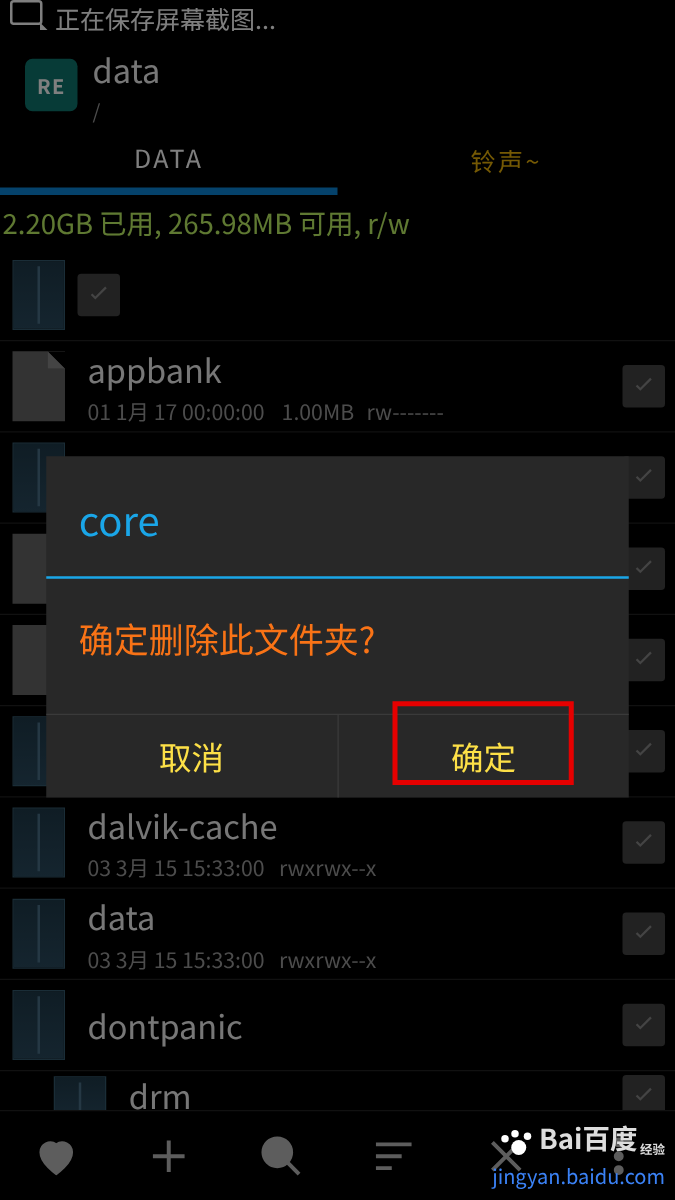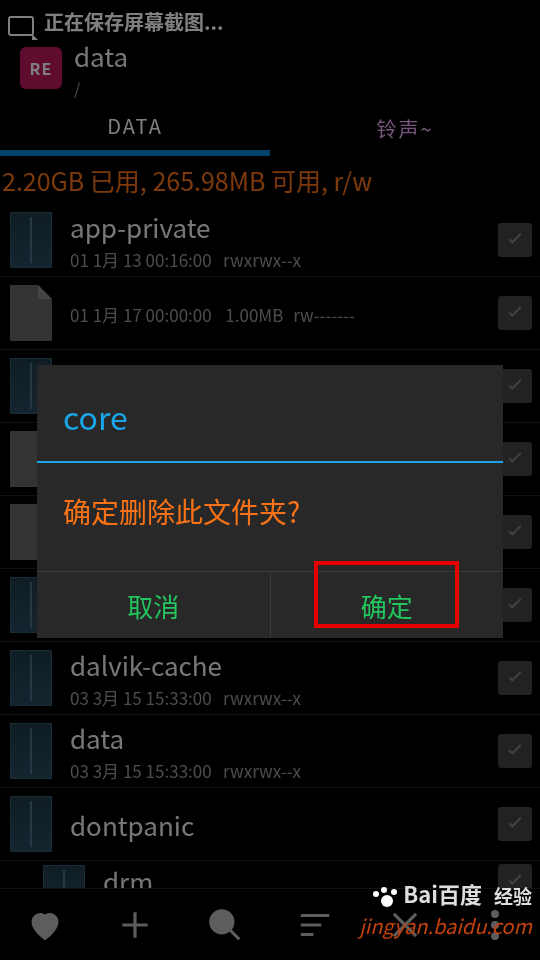--- a/index.html
+++ b/index.html
@@ -1,30 +1,30 @@
 <!DOCTYPE html>
 <html><head>
   <meta charset="utf-8">
   <style>
     * { margin:0; padding:0; box-sizing:border-box; }
     body { width:540px; height:960px; background:#000; font-family:"Noto Sans CJK SC","Microsoft YaHei",sans-serif; color:#fff; position:relative; overflow:hidden; }
-    .status-bar { height:36px; display:flex; align-items:flex-end; padding:0 8px;font-weight:bold; }
+    .status-bar { height:36px; display:flex; align-items:flex-start; padding:0 8px; }
     .status-icon { width:26px; height:20px; border:2px solid #fff; border-radius:3px; position:relative; margin-right:10px; }
     .status-icon::after { content:""; position:absolute; right:-6px; bottom:-6px; width:0; height:0; border-left:6px solid #fff; border-top:6px solid transparent; }
     .status-text { font-size:20px; }
     .app-header { display:flex; align-items:center; padding:10px 20px; height:64px; }
-    .app-icon { width:42px; height:42px; background:#be185d; border-radius:6px; display:flex; align-items:center; justify-content:center; font-size:16px; font-weight:700; color:#fff; letter-spacing:1px; margin-right:12px; }
+    .app-icon { width:42px; height:42px; background:#0f766e; border-radius:6px; display:flex; align-items:center; justify-content:center; font-size:16px; font-weight:700; color:#fff; letter-spacing:1px; margin-right:12px; }
     .app-titles { display:flex; flex-direction:column; }
     .app-title { font-size:26px; color:#eee; }
     .app-sub { font-size:16px; color:#999; margin-top:2px; }
     .tabs { display:flex; height:56px; }
     .tab { flex:1; display:flex; align-items:center; justify-content:center; font-size:20px; color:#fff; letter-spacing:2px; }
     .tab.active { border-bottom:6px solid #0a84d6; }
-    .tab.inactive { color:#f0abfc;text-align:right; }
-    .storage-bar { font-size:25px; color:#f97316; padding:6px 2px 6px 2px; }
+    .tab.inactive { color:#eab308;text-align:right; }
+    .storage-bar { font-size:22px; color:#bef264; padding:6px 2px 6px 2px; }
     .list { }
     .row { display:flex; align-items:center; height:73px; border-bottom:1px solid #222; padding-right:8px; }
     .file-icon { width:62px; display:flex; align-items:center; justify-content:center; }
     .folder { width:42px; height:56px; background:linear-gradient(#1f3a4a,#2a4a5e); border:1px solid #355a6e; position:relative; }
     .folder::before { content:""; position:absolute; left:50%; top:4px; bottom:4px; width:2px; background:#4a7088; transform:translateX(-50%); }
     .doc { width:42px; height:56px; background:#666; position:relative; }
     .doc::before { content:""; position:absolute; top:0; right:0; width:14px; height:14px; background:#000; clip-path:polygon(0 0,100% 100%,100% 0); }
     .doc::after { content:""; position:absolute; top:0; right:0; width:14px; height:14px; background:#888; clip-path:polygon(0 0,100% 100%,0 100%); }
     .row-info { flex:1; min-width:0; padding-left:8px; }
     .row-name { font-size:26px; color:#eee; }
@@ -34,28 +34,28 @@
     .check svg { width:22px; height:22px; fill:#888; }
     .bottom-nav { position:absolute; bottom:0; left:0; right:0; height:72px; background:#000; border-top:1px solid #222; display:flex; align-items:center; justify-content:space-around; }
     .nav-btn { width:80px; height:60px; display:flex; align-items:center; justify-content:center; }
     .nav-btn svg { width:38px; height:38px; fill:#bbb; stroke:#bbb; }
     .dim-overlay { position:absolute; inset:0; background:rgba(0,0,0,0.5); }
     .dialog { position:absolute; top:365px; left:37px; right:37px; background:#282828; }
     .dialog-title { font-size:32px; color:#1aa6e8; padding:28px 26px 22px; }
     .dialog-divider { height:2px; background:#1aa6e8; margin:0 0 0 0; }
     .dialog-body { font-size:28px; color:#f97316; padding:28px 26px 40px; }
     .dialog-buttons { display:flex; border-top:1px solid #3a3a3a; }
-    .dialog-btn { flex:1; height:66px; display:flex; align-items:center; justify-content:center; font-size:26px; color:#22c55e; }
+    .dialog-btn { flex:1; height:66px; display:flex; align-items:center; justify-content:center; font-size:26px; color:#fde047; }
     .dialog-sep { width:1px; background:#3a3a3a; }
     .highlight-rect { position:absolute; border:4px solid #e60000; pointer-events:none; }
-    .watermark { position:absolute; right:8px; bottom:20px; text-align:left; color:#ddd; }
+    .watermark { position:absolute; right:8px; bottom:8px; text-align:left; color:#ddd; }
     .wm-top { display:flex; align-items:flex-end; justify-content:flex-end; font-size:22px; font-weight:700; }
     .wm-paw { width:28px; height:22px; margin-right:2px; position:relative; }
     .wm-paw span { position:absolute; background:#fff; border-radius:50%; }
-    .wm-sub { font-size:20px; color:#c2410c; margin-top:2px;font-style:italic; }
+    .wm-sub { font-size:16px; color:#3b82f6; margin-top:2px; }
   </style>
 </head>
 <body>
 
 <div class="status-bar">
   <div class="status-icon"></div>
   <div class="status-text">正在保存屏幕截图...</div>
 </div>
 
 <div class="app-header">
@@ -76,36 +76,33 @@
 </div>
 
 <div class="storage-bar">2.20GB 已用, 265.98MB 可用, r/w</div>
 
 <div class="list">
 
   <div class="row">
     <div class="file-icon">
         <div class="folder"></div>
       </div>
-    <div class="row-info">
-      <div class="row-name">app-private</div>
-      <div class="row-meta"><span>01 1月 13 00:16:00</span>&nbsp;&nbsp;&nbsp;<span>rwxrwx--x</span></div>
-    </div>
     <div class="check">
         <svg viewBox="0 0 24 24">
           <path d="M9 16l-4-4 1.4-1.4L9 13.2l8.6-8.6L19 6z"></path>
         </svg>
       </div>
   </div>
 
   <div class="row">
     <div class="file-icon">
         <div class="doc"></div>
       </div>
     <div class="row-info">
+      <div class="row-name">appbank</div>
       <div class="row-meta"><span>01 1月 17 00:00:00</span>&nbsp;&nbsp;<span class="row-size">1.00MB</span>&nbsp;<span>rw-------</span></div>
     </div>
     <div class="check">
         <svg viewBox="0 0 24 24">
           <path d="M9 16l-4-4 1.4-1.4L9 13.2l8.6-8.6L19 6z"></path>
         </svg>
       </div>
   </div>
 
   <div class="row">
@@ -280,16 +277,16 @@
 <div class="watermark">
   <div class="wm-top">
     <div class="wm-paw">
       <span style="width:12px;height:12px;left:8px;top:8px;"></span>
       <span style="width:6px;height:6px;left:0;top:4px;"></span>
       <span style="width:6px;height:6px;left:8px;top:0;"></span>
       <span style="width:6px;height:6px;left:18px;top:2px;"></span>
     </div>
     <span>Bai</span>
     <span>百度</span>
-    <span style="font-size:19px;margin-left:12px">经验</span>
+    <span style="font-size:10px;margin-left:2px">经验</span>
   </div>
   <div class="wm-sub">jingyan.baidu.com</div>
 </div>
 
 </body></html>

